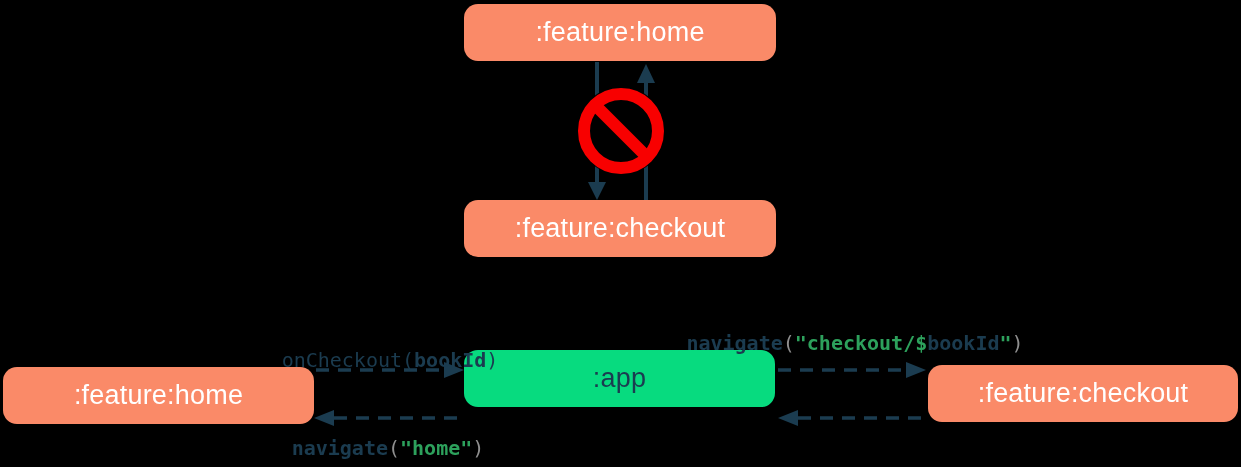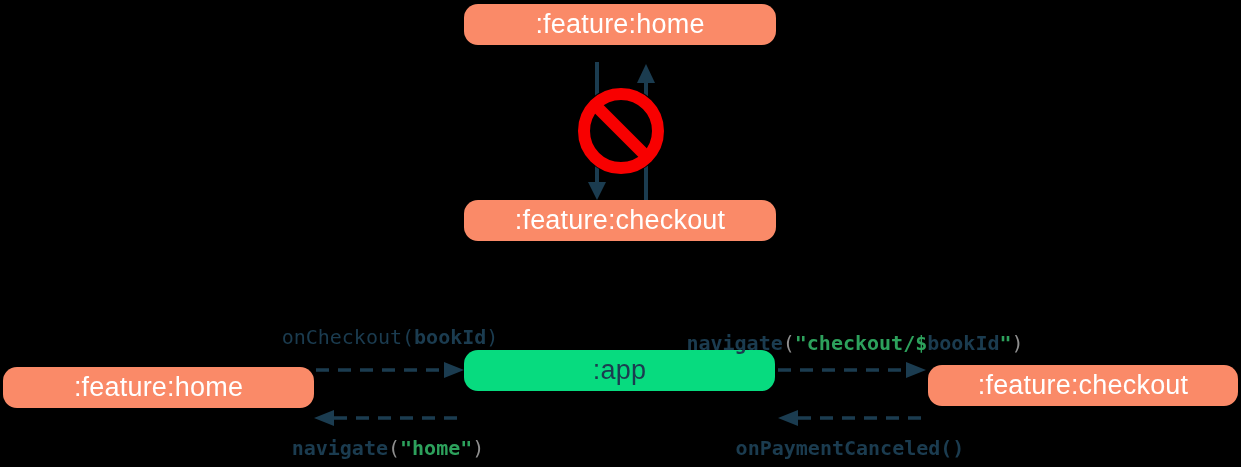--- a/index.html
+++ b/index.html
@@ -6,21 +6,21 @@
   .canvas {
     position: relative;
     width: 1241px;
     height: 467px;
     background: #000000;
     overflow: hidden;
     font-family: "Liberation Sans", sans-serif;
   }
   .module {
     position: absolute;
-    height: 41px;
+    height: 57px;
     border-radius: 14px;
     display: flex;
     align-items: center;
     justify-content: center;
     font-size: 27px;
     letter-spacing: 0.2px;
   }
   .module--feature { background: #FA8A68; color: #FFFFFF; }
   .module--app     { background: #07DB7F; color: #1B3C50; }
 
@@ -91,29 +91,26 @@
     <g>
       <line x1="778" y1="370" x2="906" y2="370" stroke="#1B3C50" stroke-width="3.5" stroke-dasharray="13 9"></line>
       <polygon points="906,362 906,378 926,370" fill="#1B3C50"></polygon>
     </g>
     <g>
       <line x1="798" y1="418" x2="927" y2="418" stroke="#1B3C50" stroke-width="3.5" stroke-dasharray="13 9"></line>
       <polygon points="798,410 798,426 778,418" fill="#1B3C50"></polygon>
     </g>
   </svg>
 
-  <div class="code" style="left:390px; top:325px;text-align:center;">
+  <div class="code" style="left:390px; top:348px;text-align:center;">
     <span class="c-ink">onCheckout(</span><span class="c-ink-b">bookId</span><span class="c-ink">)</span>
   </div>
 
   <div class="code" style="left:855px; top:331px;">
     <span class="c-ink-b">navigate</span><span class="c-gray">(</span><span class="c-green-b">"checkout/$</span><span class="c-ink-b">bookId</span><span class="c-green-b">"</span><span class="c-gray">)</span>
   </div>
 
   <div class="code" style="left:388px; top:436px;">
     <span class="c-ink-b">navigate</span><span class="c-gray">(</span><span class="c-green-b">"home"</span><span class="c-gray">)</span>
   </div>
 
-  <div class="code" style="left:850px; top:436px;">
-    <span class="c-ink-b">onPaymentCanceled()</span>
-  </div>
 
 </div>
 
 </body></html>

